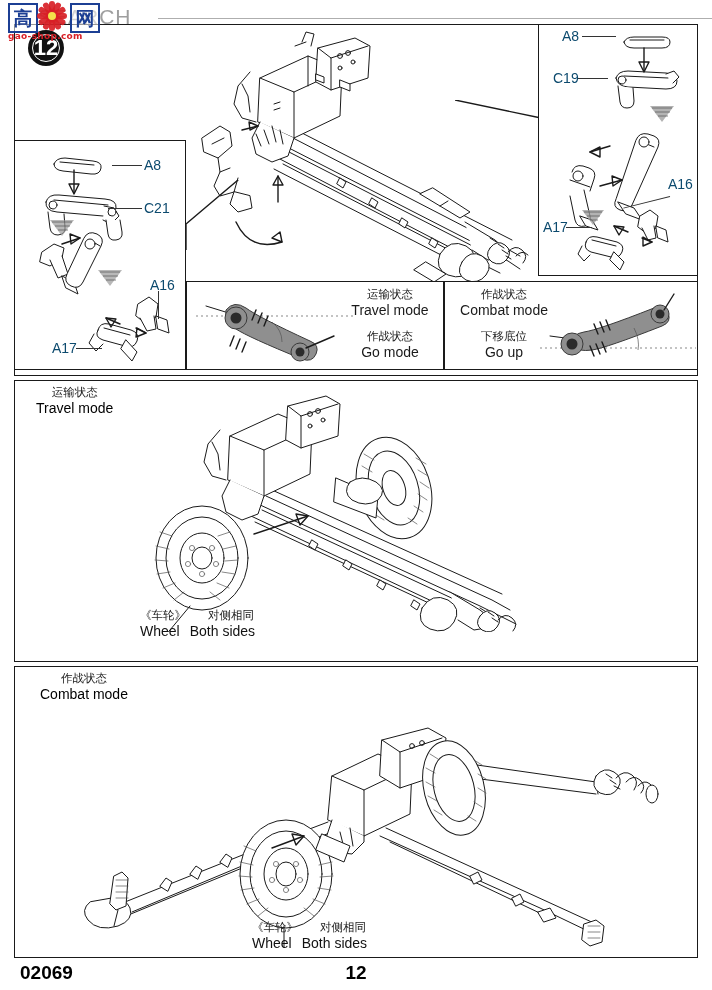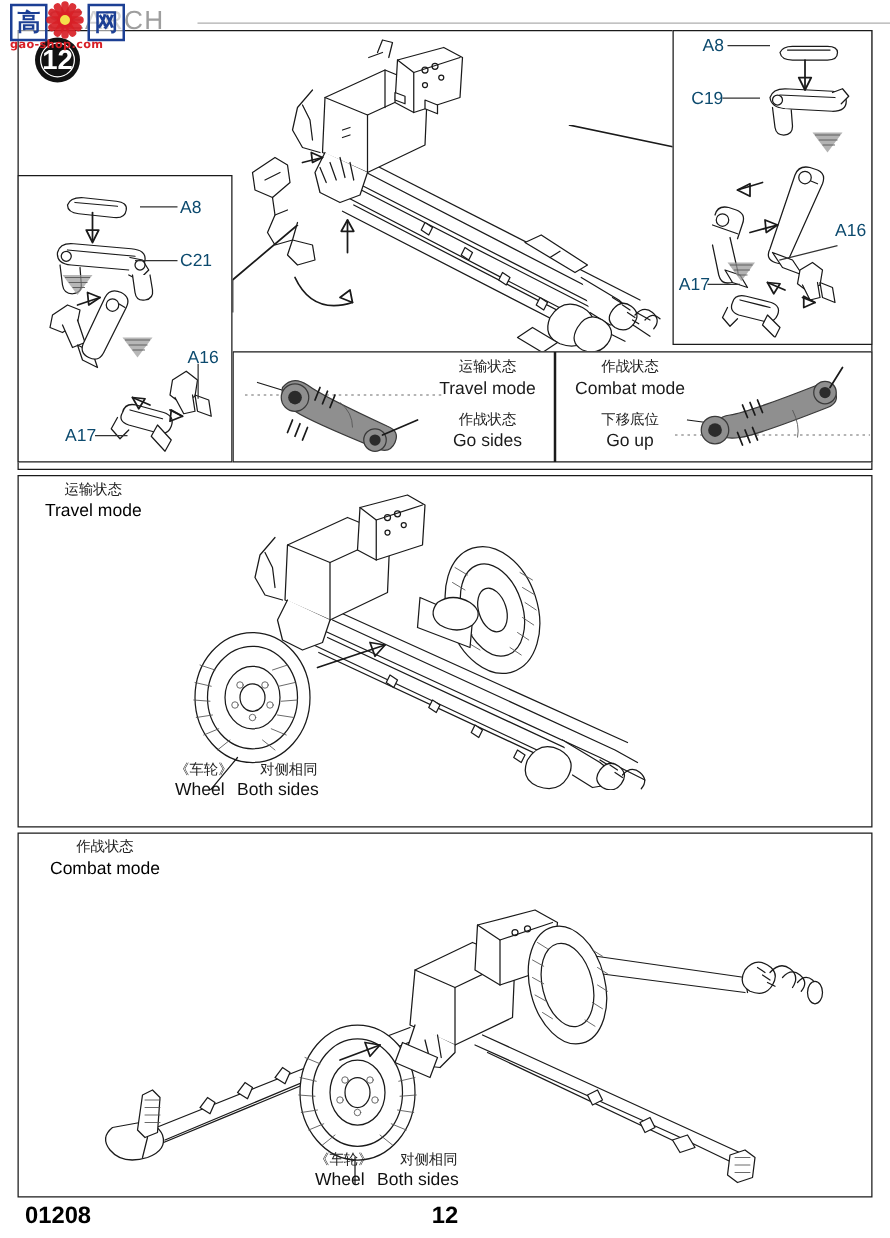--- a/index.html
+++ b/index.html
@@ -495,21 +495,21 @@
     <path class="lnt" d="M76 26 q10 8 10 20"></path>
   </g>
 </svg>
 </div>
 <div class="mode-cap" style="left:338px; top:288px; width:104px;">
   <span class="cn">运输状态</span>
   <span class="en">Travel mode</span>
 </div>
 <div class="mode-cap" style="left:338px; top:330px; width:104px;">
   <span class="cn">作战状态</span>
-  <span class="en">Go sides</span>
+  <span class="en">Go mode</span>
 </div>
 
 <div class="panel" id="sub-mode-combat"></div>
 <div class="art" style="left:540px; top:292px;">
 <svg width="158" height="70" viewBox="0 0 158 70">
   <g>
     <path class="lnt" d="M0 56 L156 56" stroke-dasharray="2,3"></path>
     <path class="ln" d="M10 44 L40 48"></path>
     <path d="M34 54 q-4 -12 10 -14 q14 -2 70 -24 q10 -4 14 5 q4 9 -6 13 q-56 22 -70 24 q-14 2 -18 -4 Z" class="fillgd"></path>
     <circle cx="32" cy="52" r="11" class="fillgd"></circle>
@@ -727,14 +727,14 @@
 
 <div class="wheel-cap" style="left:252px; top:920px;">
   <div class="row1">
     <span>《车轮》</span><span class="sp"></span><span>对侧相同</span>
   </div>
   <div class="row2">
     <span>Wheel</span><span class="sp2"></span><span>Both sides</span>
   </div>
 </div>
 
-<div id="footer-kit">01208</div>
+<div id="footer-kit">02069</div>
 <div id="footer-page">12</div>
 
 </body></html>

